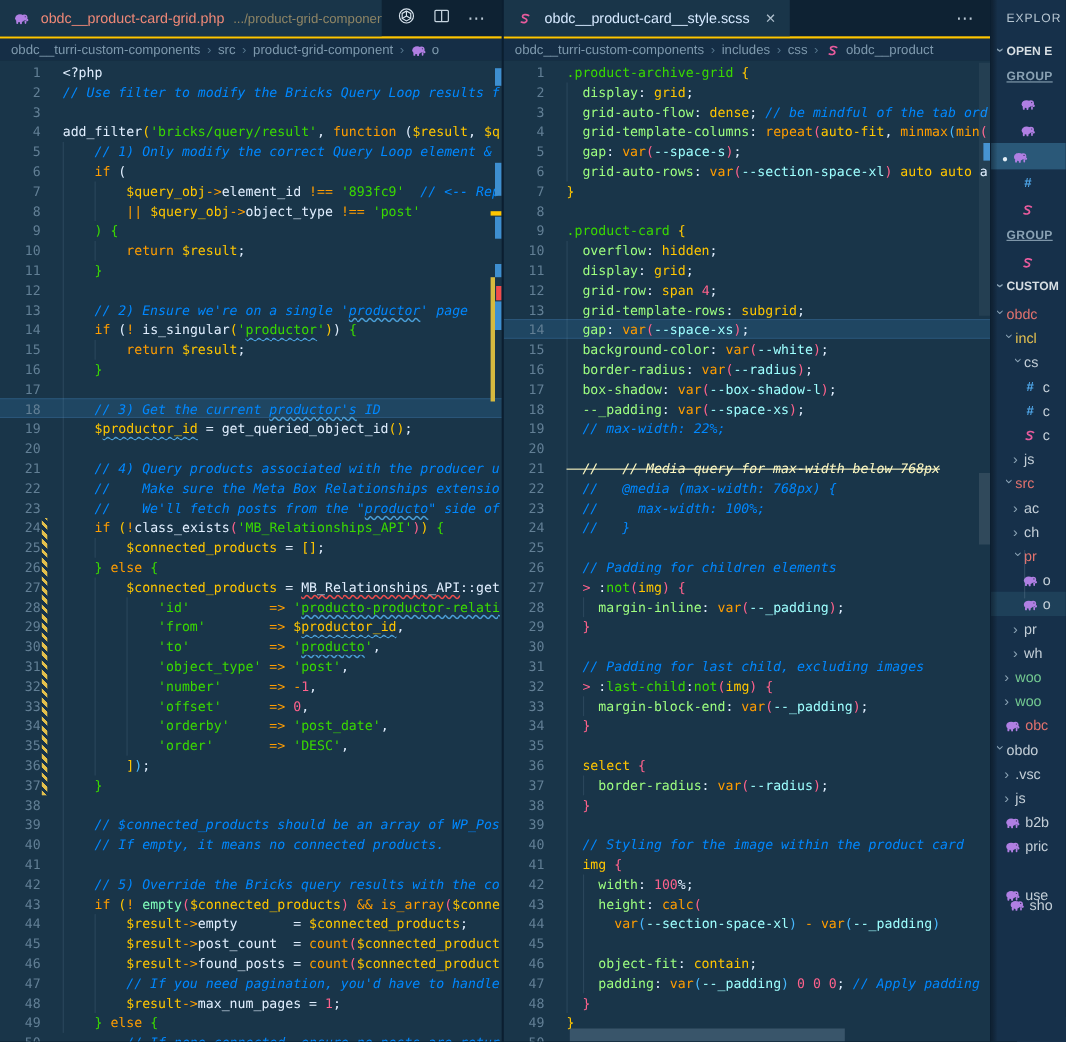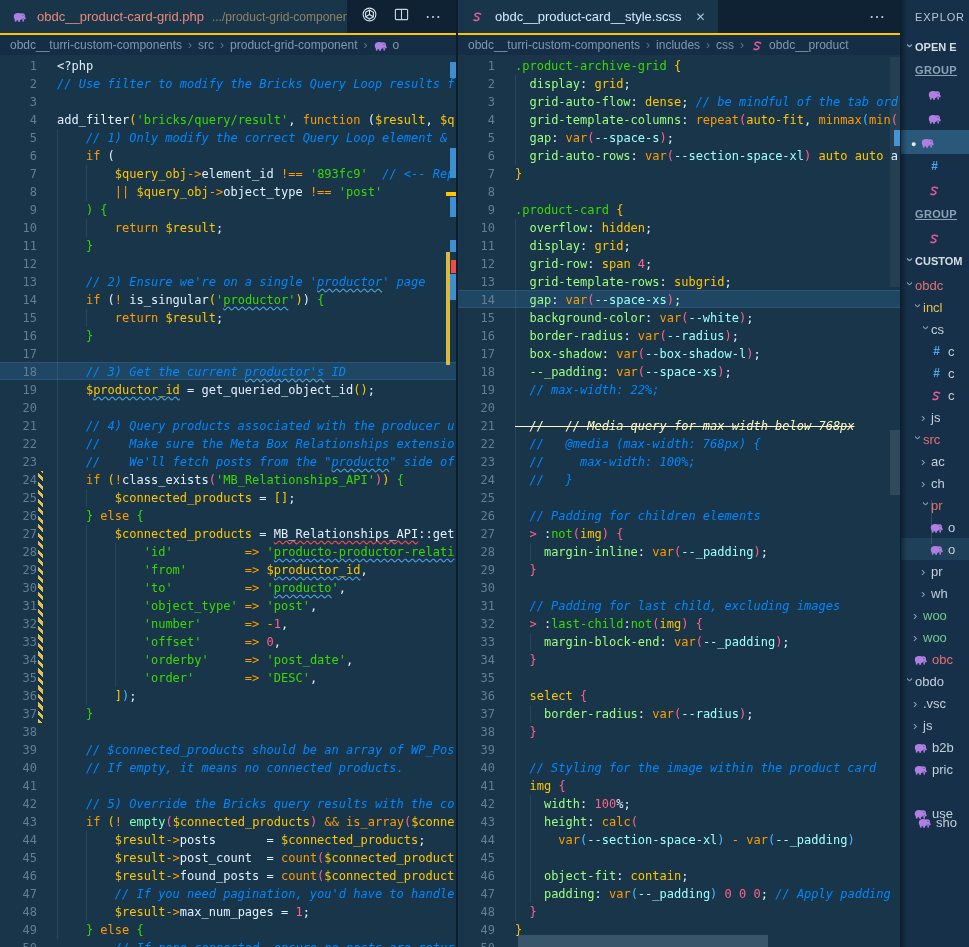--- a/index.html
+++ b/index.html
@@ -202,21 +202,21 @@
         <div class="cl" style="top: 596px;"><span class="ln">34</span><span class="ct"><span class="tk-fg">            </span><span class="tk-str">'orderby'</span><span class="tk-fg">     </span><span class="tk-kw">=&gt;</span><span class="tk-fg"> </span><span class="tk-str">'post_date'</span><span class="tk-fg">,</span></span></div>
         <div class="cl" style="top: 614px;"><span class="ln">35</span><span class="ct"><span class="tk-fg">            </span><span class="tk-str">'order'</span><span class="tk-fg">       </span><span class="tk-kw">=&gt;</span><span class="tk-fg"> </span><span class="tk-str">'DESC'</span><span class="tk-fg">,</span></span></div>
         <div class="cl" style="top: 632px;"><span class="ln">36</span><span class="ct"><span class="tk-fg">        </span><span class="tk-var">]</span><span class="tk-blu">)</span><span class="tk-fg">;</span></span></div>
         <div class="cl" style="top: 650px;"><span class="ln">37</span><span class="ct"><span class="tk-fg">    </span><span class="tk-str">}</span></span></div>
         <div class="cl" style="top: 668px;"><span class="ln">38</span><span class="ct"></span></div>
         <div class="cl" style="top: 686px;"><span class="ln">39</span><span class="ct"><span class="tk-com">    // $connected_products should be an array of WP_Pos</span></span></div>
         <div class="cl" style="top: 704px;"><span class="ln">40</span><span class="ct"><span class="tk-com">    // If empty, it means no connected products.</span></span></div>
         <div class="cl" style="top: 722px;"><span class="ln">41</span><span class="ct"></span></div>
         <div class="cl" style="top: 740px;"><span class="ln">42</span><span class="ct"><span class="tk-com">    // 5) Override the Bricks query results with the co</span></span></div>
         <div class="cl" style="top: 758px;"><span class="ln">43</span><span class="ct"><span class="tk-fg">    </span><span class="tk-kw">if</span><span class="tk-fg"> </span><span class="tk-var">(</span><span class="tk-kw">!</span><span class="tk-fg"> </span><span class="tk-teal">empty</span><span class="tk-num">(</span><span class="tk-var">$connected_products</span><span class="tk-num">)</span><span class="tk-fg"> </span><span class="tk-kw">&amp;&amp;</span><span class="tk-fg"> </span><span class="tk-kw">is_array</span><span class="tk-num">(</span><span class="tk-var">$conne</span></span></div>
-        <div class="cl" style="top: 776px;"><span class="ln">44</span><span class="ct"><span class="tk-fg">        </span><span class="tk-var">$result</span><span class="tk-kw">-&gt;</span><span class="tk-fg">posts       = </span><span class="tk-var">$connected_products</span><span class="tk-fg">;</span></span></div>
+        <div class="cl" style="top: 776px;"><span class="ln">44</span><span class="ct"><span class="tk-fg">        </span><span class="tk-var">$result</span><span class="tk-kw">-&gt;</span><span class="tk-fg">empty       = </span><span class="tk-var">$connected_products</span><span class="tk-fg">;</span></span></div>
         <div class="cl" style="top: 794px;"><span class="ln">45</span><span class="ct"><span class="tk-fg">        </span><span class="tk-var">$result</span><span class="tk-kw">-&gt;</span><span class="tk-fg">post_count  = </span><span class="tk-kw">count</span><span class="tk-num">(</span><span class="tk-var">$connected_product</span></span></div>
         <div class="cl" style="top: 812px;"><span class="ln">46</span><span class="ct"><span class="tk-fg">        </span><span class="tk-var">$result</span><span class="tk-kw">-&gt;</span><span class="tk-fg">found_posts = </span><span class="tk-kw">count</span><span class="tk-num">(</span><span class="tk-var">$connected_product</span></span></div>
         <div class="cl" style="top: 830px;"><span class="ln">47</span><span class="ct"><span class="tk-com">        // If you need pagination, you'd have to handle</span></span></div>
         <div class="cl" style="top: 848px;"><span class="ln">48</span><span class="ct"><span class="tk-fg">        </span><span class="tk-var">$result</span><span class="tk-kw">-&gt;</span><span class="tk-fg">max_num_pages = </span><span class="tk-num">1</span><span class="tk-fg">;</span></span></div>
         <div class="cl" style="top: 866px;"><span class="ln">49</span><span class="ct"><span class="tk-fg">    </span><span class="tk-str">} </span><span class="tk-kw">else</span><span class="tk-str"> {</span></span></div>
         <div class="cl" style="top: 884px;"><span class="ln">50</span><span class="ct"><span class="tk-com">        // If none connected, ensure no posts are retur</span></span></div>
         <div class="ruler" style="right: 0px;">
           <div class="rmark" style="top: 7px; height: 16px; left: 4px; width: 6px; background: rgb(62, 143, 208);"></div>
           <div class="rmark" style="top: 93px; height: 30px; left: 4px; width: 6px; background: rgb(62, 143, 208);"></div>
           <div class="rmark" style="top: 137px; height: 4px; left: 0px; width: 10px; background: rgb(255, 198, 0);"></div>

